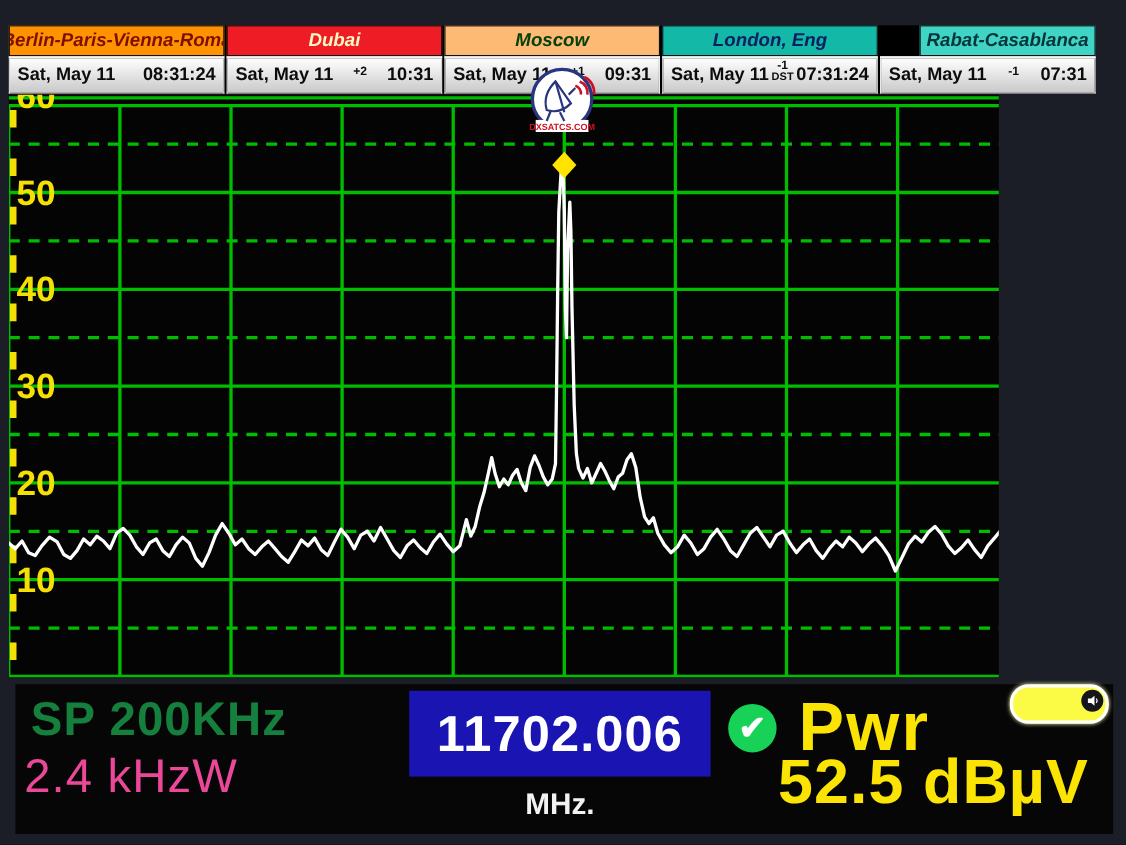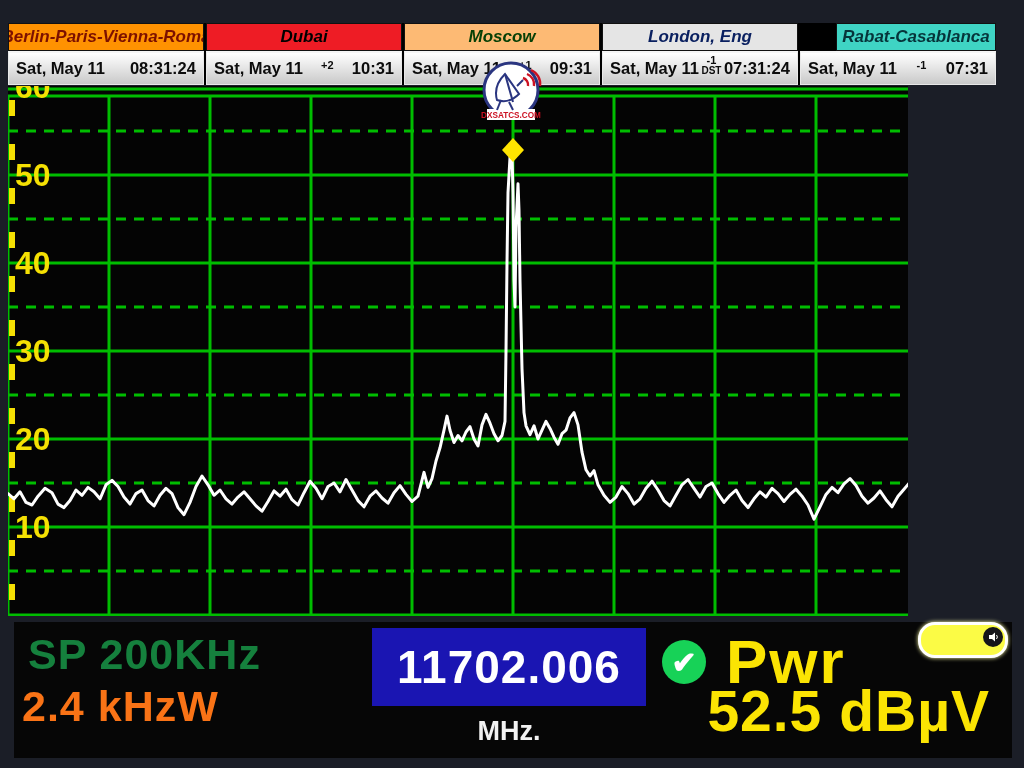--- a/index.html
+++ b/index.html
@@ -27,21 +27,21 @@
 
   
   .plot{position:absolute;left:8px;top:86px;width:900px;height:530px;background:#040404;
         overflow:hidden;}
   .plot svg{display:block;}
 
   
   .bottom-bar{position:absolute;left:14px;top:622px;width:998px;height:136px;background:#060606;}
   .sp-label{position:absolute;left:14px;top:8px;font-size:43px;font-weight:bold;color:#15803d;
             letter-spacing:1px;white-space:nowrap;}
-  .rbw-label{position:absolute;left:8px;top:60px;font-size:43px;font-weight:bold;color:#f97316;
+  .rbw-label{position:absolute;left:8px;top:60px;font-size:43px;font-weight:normal;color:#ec4899;
              letter-spacing:1px;white-space:nowrap;}
   .freq-box{position:absolute;left:358px;top:6px;width:274px;height:78px;background:#1a15b2;
             display:flex;align-items:center;justify-content:center;
             font-size:46px;font-weight:bold;color:#fff;letter-spacing:1px;}
   .freq-unit{position:absolute;left:358px;top:94px;width:274px;text-align:center;
              font-size:27px;font-weight:bold;color:#f2f2f2;}
   .check-badge{position:absolute;left:648px;top:18px;width:44px;height:44px;border-radius:50%;
                background:#17d257;display:flex;align-items:center;justify-content:center;
                color:#fff;font-size:30px;font-weight:bold;}
   .pwr-label{position:absolute;left:712px;top:4px;font-size:62px;font-weight:bold;color:#fbe403;
@@ -64,21 +64,21 @@
       <div class="time-cell">
         <span>Sat, May 11</span>
         <span class="tz-off">
           <span class="sup"></span>
           <span class="lbl"></span>
         </span>
         <span>08:31:24</span>
       </div>
     </div>
     <div class="clock-col">
-      <div class="city-cell" style="background: rgb(238, 28, 37); color: #000000;">Dubai</div>
+      <div class="city-cell" style="background: rgb(238, 28, 37); color: #fef9c3;">Dubai</div>
       <div class="time-cell">
         <span>Sat, May 11</span>
         <span class="tz-off">
           <span class="sup">+2</span>
           <span class="lbl"></span>
         </span>
         <span>10:31</span>
       </div>
     </div>
     <div class="clock-col">
@@ -86,21 +86,21 @@
       <div class="time-cell">
         <span>Sat, May 11</span>
         <span class="tz-off">
           <span class="sup">+1</span>
           <span class="lbl"></span>
         </span>
         <span>09:31</span>
       </div>
     </div>
     <div class="clock-col">
-      <div class="city-cell" style="background: #e5e5e5; color: rgb(10, 32, 96);">London, Eng</div>
+      <div class="city-cell" style="background: #14b8a6; color: rgb(10, 32, 96);">London, Eng</div>
       <div class="time-cell">
         <span>Sat, May 11</span>
         <span class="tz-off">
           <span class="sup">-1</span>
           <span class="lbl">DST</span>
         </span>
         <span>07:31:24</span>
       </div>
     </div>
     <div class="clock-col">

